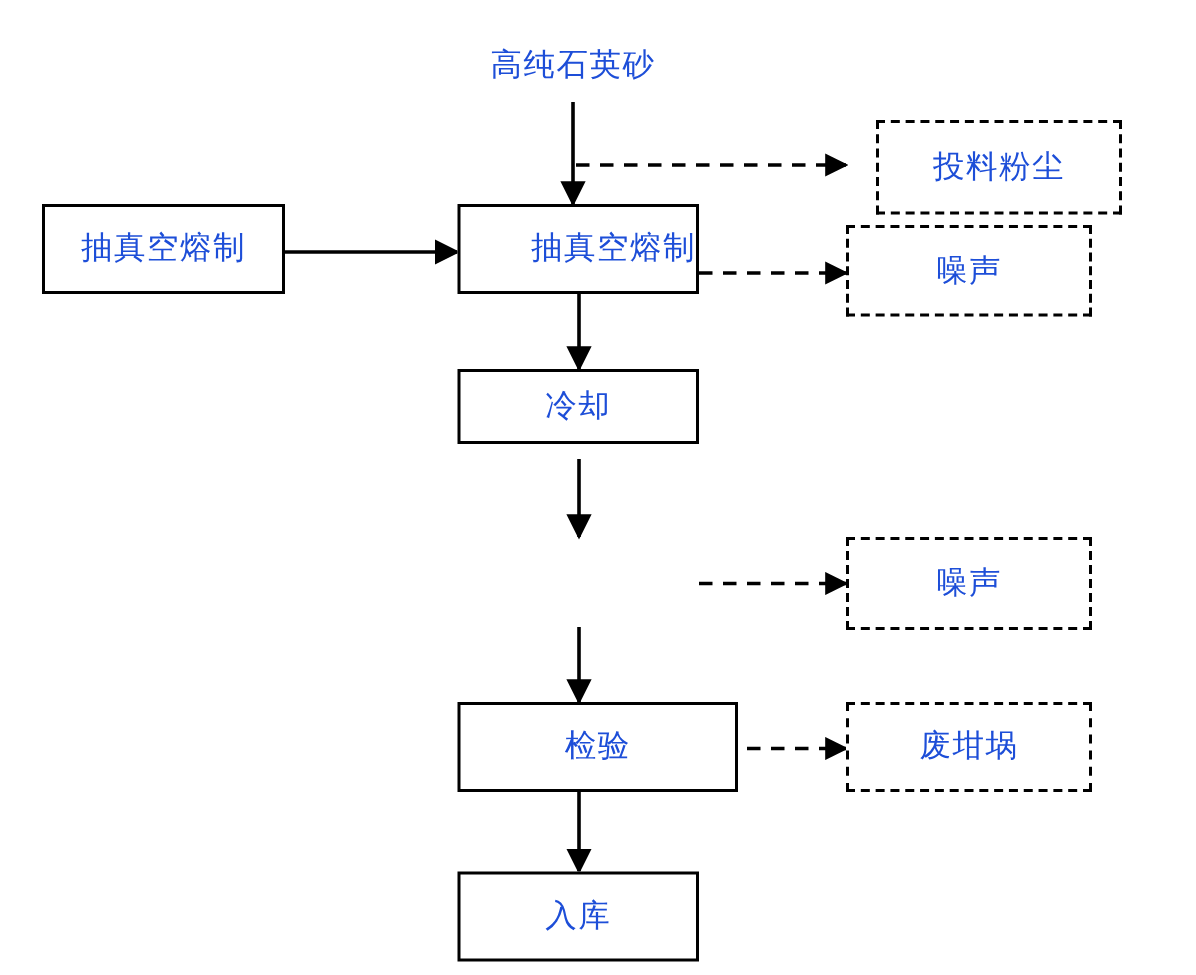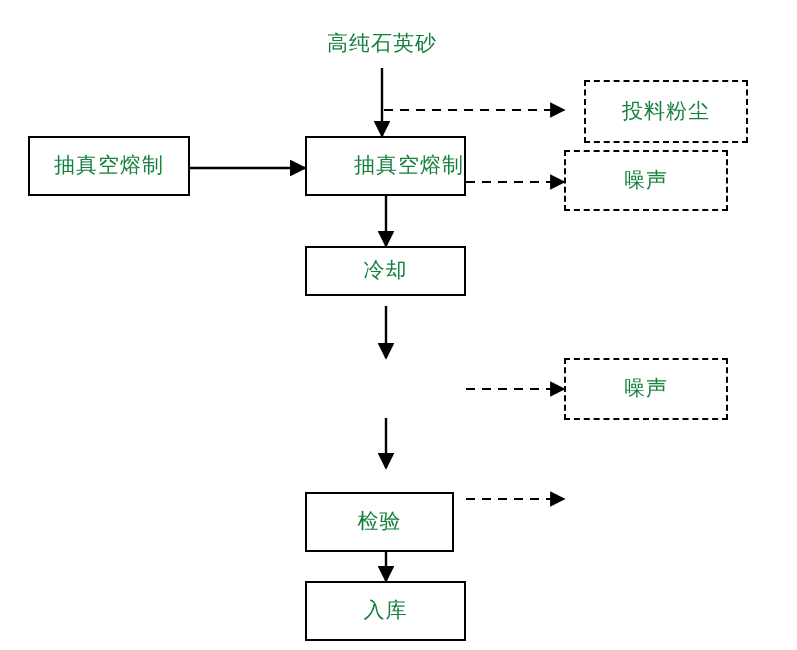--- a/index.html
+++ b/index.html
@@ -17,21 +17,21 @@
     background: #ffffff;
     overflow: hidden;
   }
   .node {
     position: absolute;
     box-sizing: border-box;
     display: flex;
     align-items: center;
     justify-content: center;
     text-align: center;
-    color: #15803d;
+    color: #1d4ed8;
     font-size: 21px;
     line-height: 1.2;
     letter-spacing: 1px;
     white-space: nowrap;
   }
   .node.solid {
     border: 2px solid #000000;
     background: #ffffff;
   }
   .node.dashed {
@@ -97,34 +97,37 @@
 
   <div class="node solid" style="left:305px; top:136px; width:161px; height:60px;justify-content:flex-end;">
     <span>抽真空熔制</span>
   </div>
 
   <div class="node solid" style="left:305px; top:246px; width:161px; height:50px;">
     <span>冷却</span>
   </div>
 
 
-  <div class="node solid" style="left:305px; top:492px; width:149px; height:60px;">
+  <div class="node solid" style="left:305px; top:468px; width:187px; height:60px;">
     <span>检验</span>
   </div>
 
   <div class="node solid" style="left:305px; top:581px; width:161px; height:60px;">
     <span>入库</span>
   </div>
 
   <div class="node dashed" style="left:584px; top:80px; width:164px; height:63px;">
     <span>投料粉尘</span>
   </div>
 
   <div class="node dashed" style="left:564px; top:150px; width:164px; height:61px;">
     <span>噪声</span>
   </div>
 
   <div class="node dashed" style="left:564px; top:358px; width:164px; height:62px;">
     <span>噪声</span>
   </div>
 
+  <div class="node dashed" style="left:564px; top:468px; width:164px; height:60px;">
+    <span>废坩埚</span>
+  </div>
 
 </div>
 
 </body></html>

